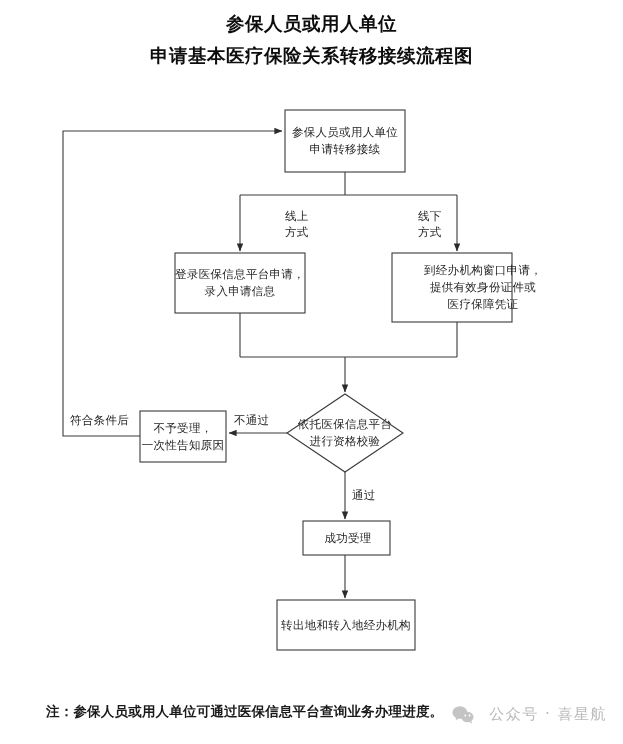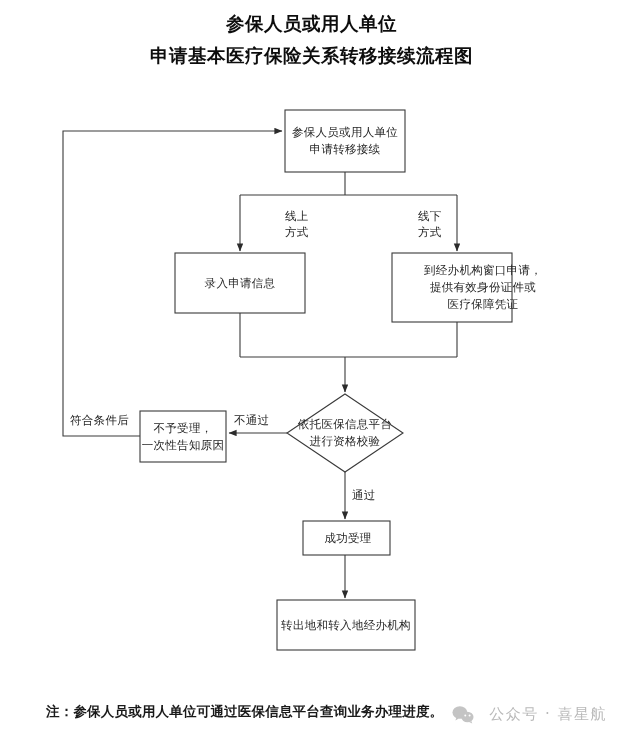--- a/index.html
+++ b/index.html
@@ -163,20 +163,21 @@
       <rect x="277" y="600" width="138" height="50"></rect>
     </g>
   </svg>
 
   <div class="node-text" style="left:285px; top:110px; width:120px; height:62px;">
     <span>参保人员或用人单位</span>
     <span>申请转移接续</span>
   </div>
 
   <div class="node-text" style="left:175px; top:253px; width:130px; height:60px;">
+    <span>登录医保信息平台申请，</span>
     <span>录入申请信息</span>
   </div>
 
   <div class="node-text" style="left:392px; top:253px; width:120px; height:69px;padding-left:31px;">
     <span>到经办机构窗口申请，</span>
     <span>提供有效身份证件或</span>
     <span>医疗保障凭证</span>
   </div>
 
   <div class="node-text" style="left:287px; top:394px; width:116px; height:78px;">

